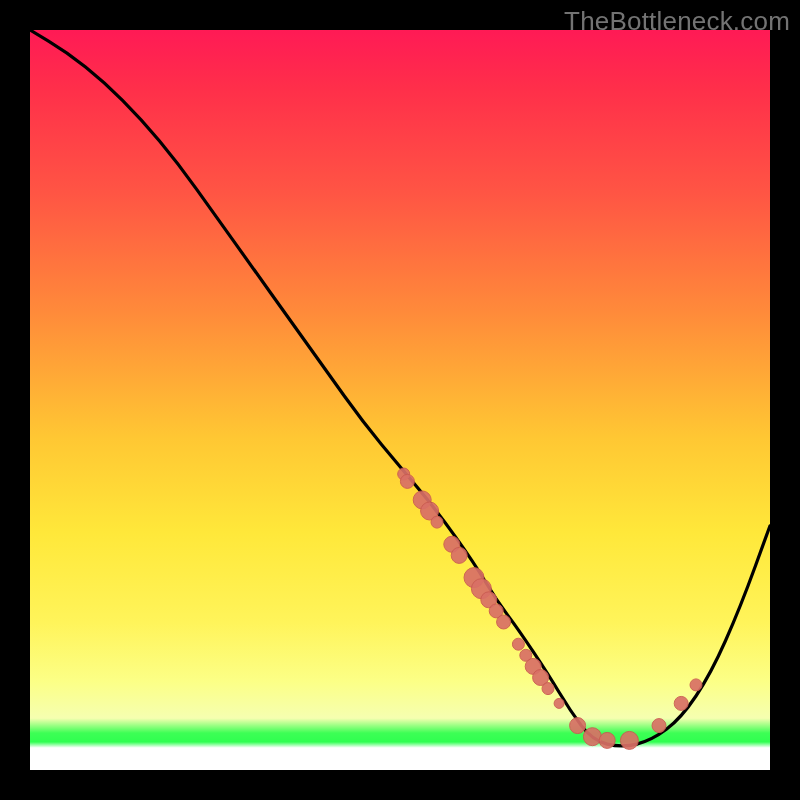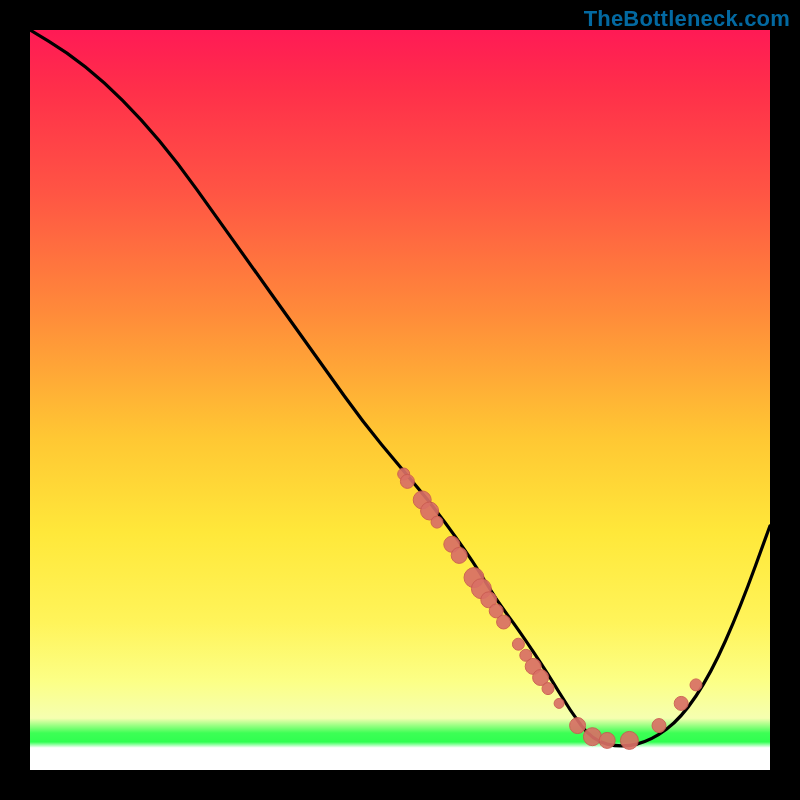--- a/index.html
+++ b/index.html
@@ -37,23 +37,23 @@
       #3dff55 95%,
       #2fff50 96.2%,
       #ffffff 97%,
       #ffffff 100%
     );
   }
   .watermark {
     position: absolute;
     top: 6px;
     right: 10px;
-    color: #0369a1;
-    font-size: 22px;
-    font-weight: 700;
+    color: #737373;
+    font-size: 26px;
+    font-weight: 400;
     letter-spacing: 0.2px;
     user-select: none;
   }
   svg.curve {
     position: absolute;
     left: 0;
     top: 0;
     width: 740px;
     height: 740px;
   }

